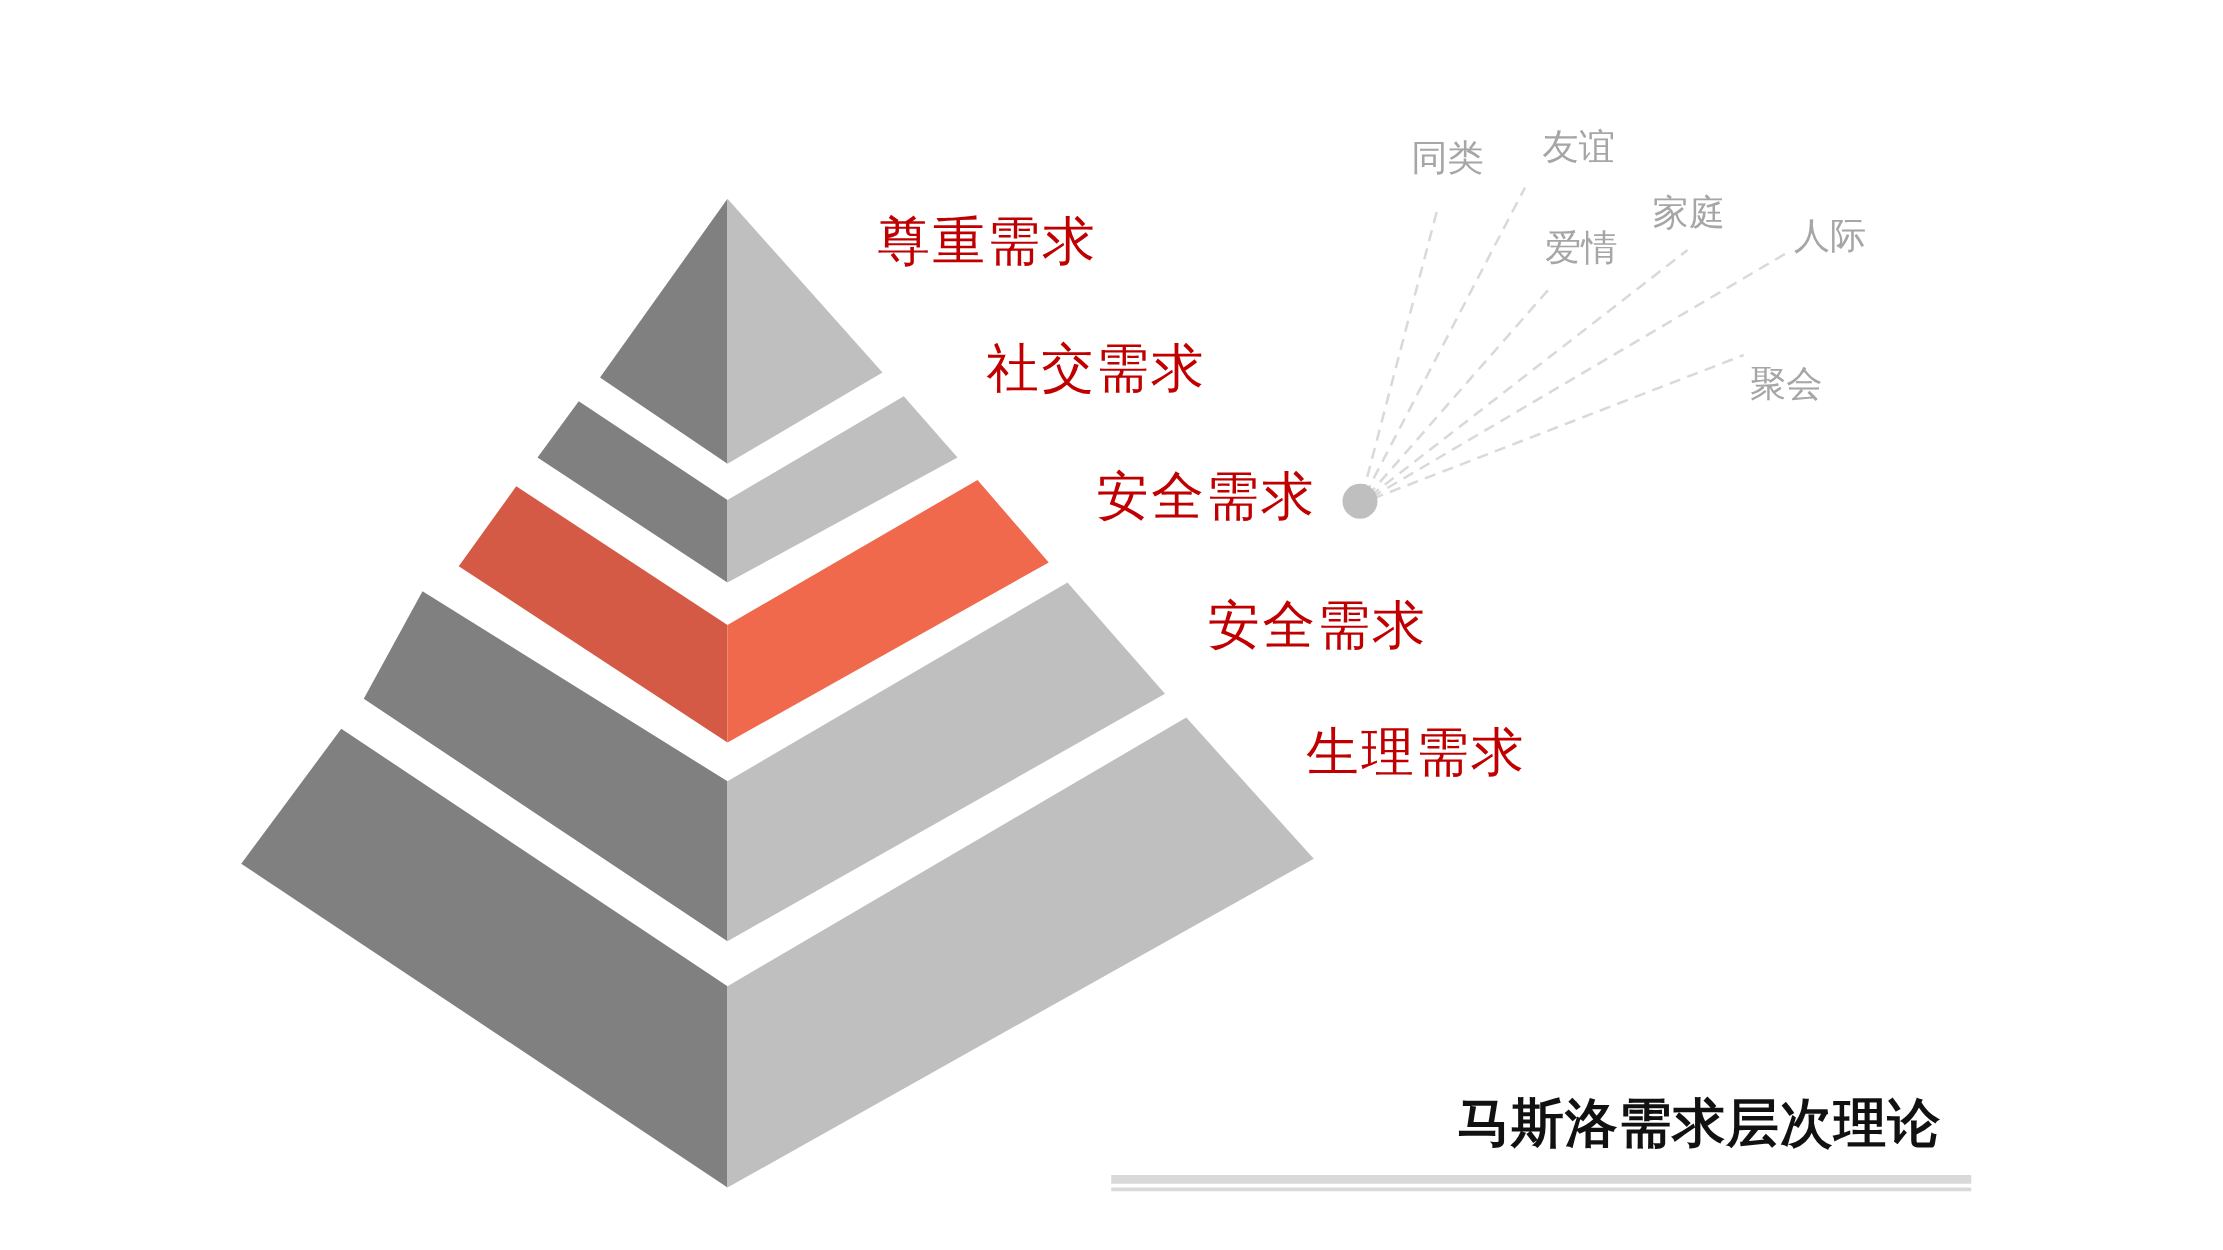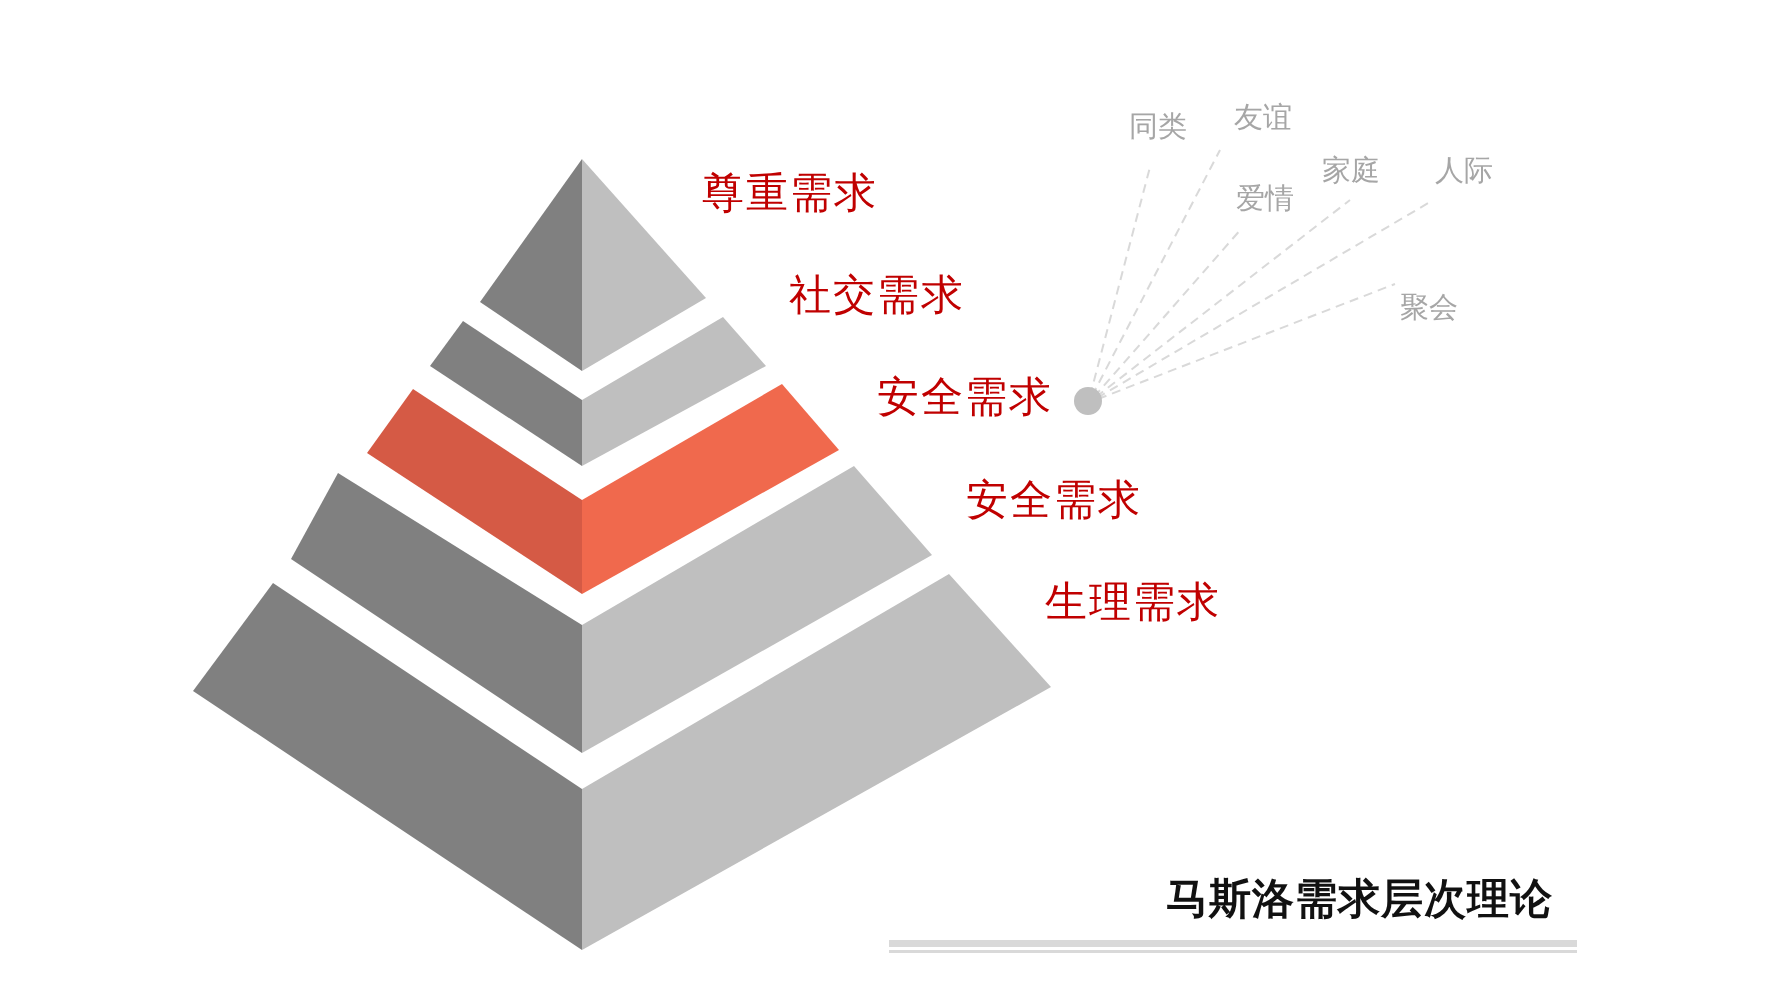--- a/index.html
+++ b/index.html
@@ -55,18 +55,18 @@
 <div class="lbl" style="left:702px;top:172px;">尊重需求</div>
 <div class="lbl" style="left:789px;top:274px;">社交需求</div>
 <div class="lbl" style="left:877px;top:376px;">安全需求</div>
 <div class="lbl" style="left:966px;top:479px;">安全需求</div>
 <div class="lbl" style="left:1045px;top:581px;text-align:center;">生理需求</div>
 
 <div class="sub" style="left:1129px;top:114px;">同类</div>
 <div class="sub" style="left:1234px;top:105px;">友谊</div>
 <div class="sub" style="left:1236px;top:186px;">爱情</div>
 <div class="sub" style="left:1322px;top:158px;text-align:center;">家庭</div>
-<div class="sub" style="left:1435px;top:158px;">人际</div>
+<div class="sub" style="left:1435px;top:176px;">人际</div>
 <div class="sub" style="left:1400px;top:257px;margin-top:38px;">聚会</div>
 
 <div class="title">马斯洛需求层次理论</div>
 <div class="bar1"></div>
 <div class="bar2"></div>
 
 </body></html>

